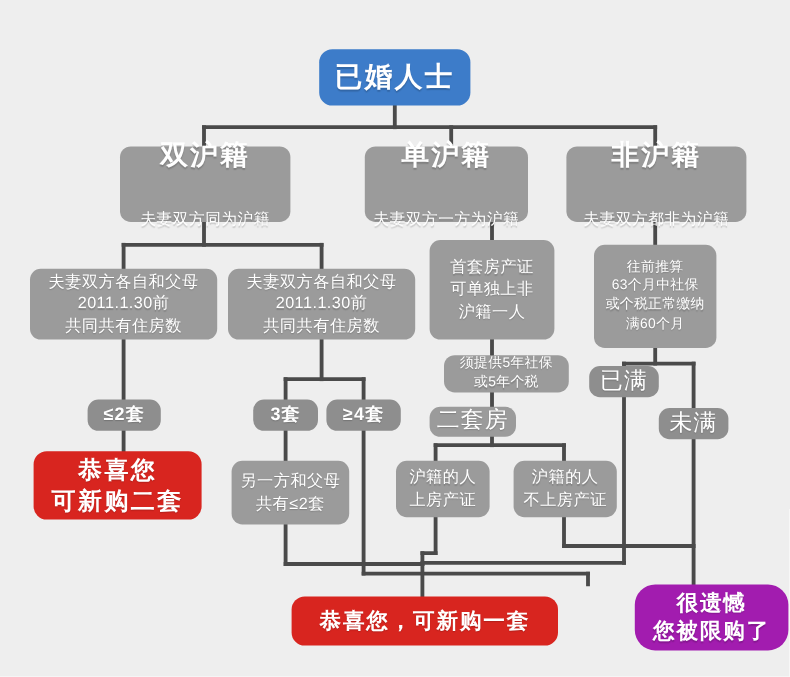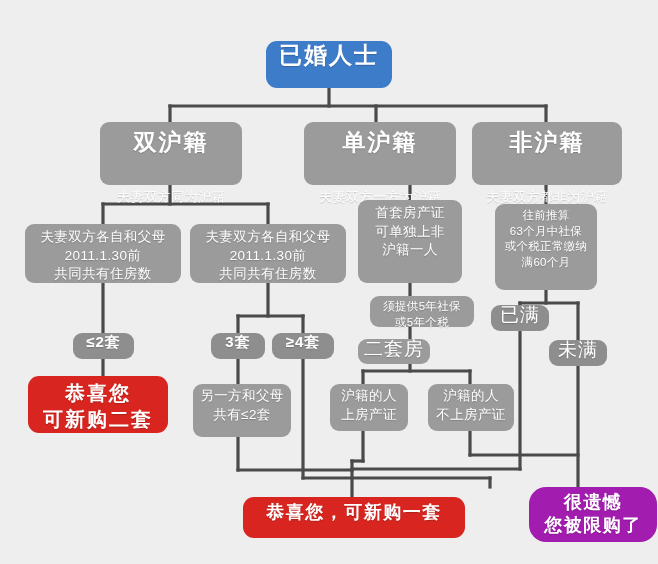--- a/index.html
+++ b/index.html
@@ -22,21 +22,21 @@
     height: 564px;
     z-index: 1;
   }
   .node {
     position: absolute;
     z-index: 2;
     box-sizing: border-box;
     display: flex;
     flex-direction: column;
     align-items: center;
-    justify-content: flex-start;
+    justify-content: center;
     text-align: center;
     color: #ffffff;
     border-radius: 9px;
     line-height: 1.18;
     white-space: pre-line;
     letter-spacing: 0.5px;
     text-shadow: 0 1px 1px rgba(0,0,0,0.18);
   }
   .gray   { background: #9b9b9b; gap: 32px; }
   .grayd  { background: #8e8e8e; }
@@ -162,21 +162,21 @@
 
   <div class="node blue" style="left:266px; top:41px; width:126px; height:47px;">
     <span class="title-line">已婚人士</span>
   </div>
 
   <div class="node gray" style="left:100px; top:122px; width:142px; height:63px; padding:6px 4px;">
     <span class="title-line">双沪籍</span>
     <span class="sub-line">夫妻双方同为沪籍</span>
   </div>
 
-  <div class="node gray" style="left:304px; top:122px; width:152px; height:63px; padding:6px 4px;">
+  <div class="node gray" style="left:304px; top:122px; width:136px; height:63px; padding:6px 4px;">
     <span class="title-line">单沪籍</span>
     <span class="sub-line">夫妻双方一方为沪籍</span>
   </div>
 
   <div class="node gray" style="left:472px; top:122px; width:150px; height:63px; padding:6px 4px;">
     <span class="title-line">非沪籍</span>
     <span class="sub-line">夫妻双方都非为沪籍</span>
   </div>
 
   <div class="node gray body-line" style="left:25px; top:224px; width:156px; height:59px; padding:4px 5px;">夫妻双方各自和父母

